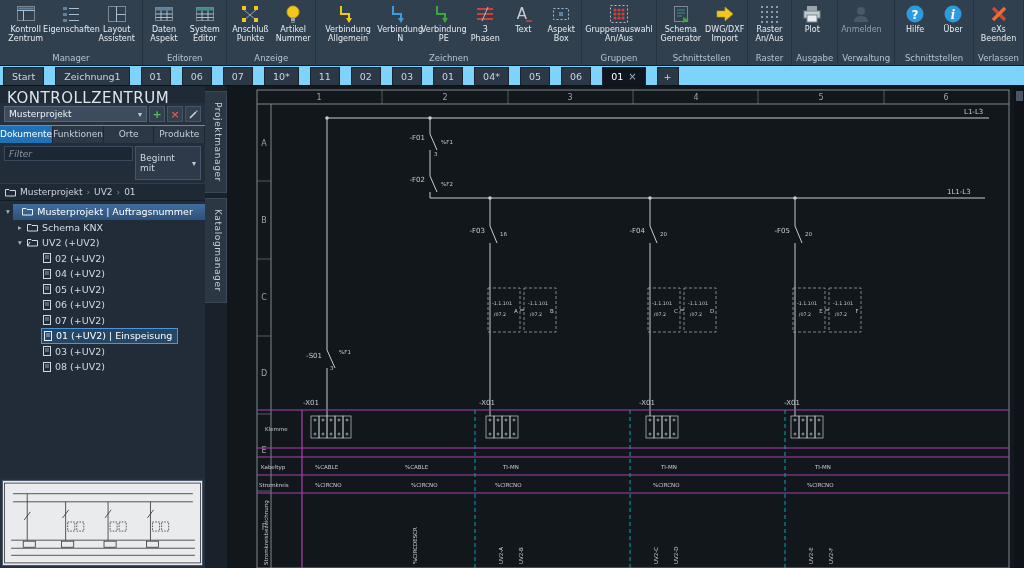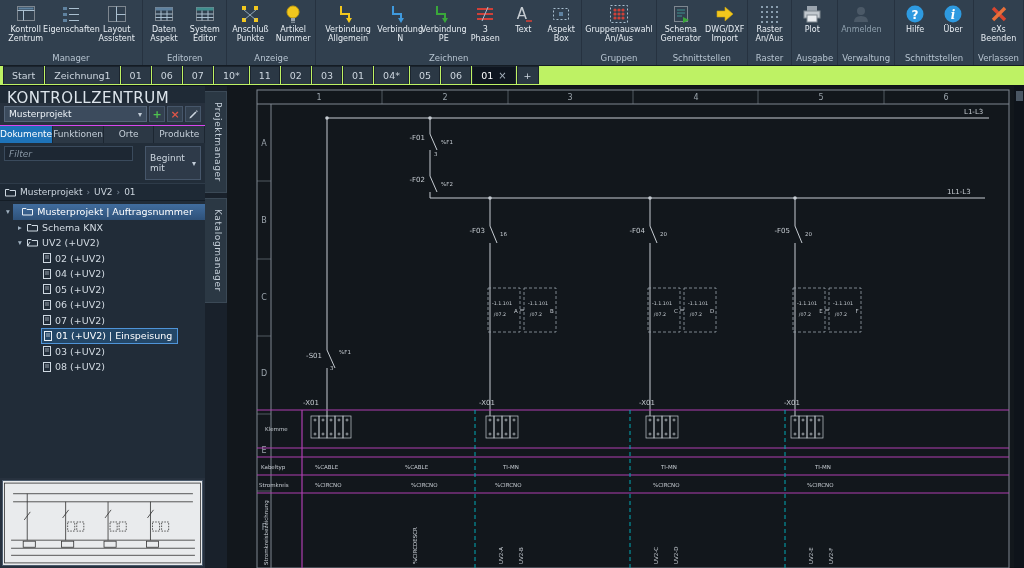--- a/index.html
+++ b/index.html
@@ -16,22 +16,22 @@
     padding:1px 2px; cursor:default; }
   .rbtn.wide { max-width:84px; }
   .ricon { height:24px; display:flex; align-items:center; justify-content:center; }
   .rlabel { font-size:8px; line-height:1.12; color:#e7edf3; text-align:center; }
   .rgroup-label { font-size:8.5px; color:#b7c4d1; text-align:center; padding:1px 3px 2px; }
   .rbtn.disabled .rlabel { color:#8fa0ae; }
   .rbtn.disabled .ricon { opacity:.45; }
   .isvg { width:22px; height:22px; display:block; }
 
   
-  .doc-tabs { height:20px; background:#bef264; display:flex; align-items:flex-start;
-    padding-left:3px; gap:1px; flex:0 0 20px; border-bottom:1px solid #0d1218; }
+  .doc-tabs { height:20px; background:#7dd3fc; display:flex; align-items:center;
+    padding-left:3px; gap:11px; flex:0 0 20px; border-bottom:1px solid #0d1218; }
   .dtab { height:18px; background:#2b3845; color:#ccd5de; font-size:9.5px; padding:0 8px;
     display:flex; align-items:center; border:1px solid #1b242e; border-bottom:none; white-space:nowrap; }
   .dtab.active { background:#0f1620; color:#ffffff; }
   .dtab .close { margin-left:5px; font-size:10px; color:#a7b2bd; }
   .dtab.plus { padding:0 6px; color:#cdd6df; }
 
   
   .main { flex:1; display:flex; min-height:0; }
 
   
@@ -43,21 +43,21 @@
     font-size:9px; display:flex; align-items:center; justify-content:space-between; padding:0 4px; }
   .chev { font-size:8px; color:#c3cdd8; }
   .mini-btn { width:16px; height:16px; display:flex; align-items:center; justify-content:center;
     background:#33404f; border:1px solid #46566a; font-size:11px; line-height:1; }
   .mini-btn.add { color:#4fc24f; font-weight:bold; }
   .mini-btn.del { color:#e05548; font-weight:bold; }
   .sb-tabs { display:flex; background:#d946ef; padding-top:1px; }
   .sb-tab { flex:1; text-align:center; font-size:9px; color:#c6d0da; padding:3px 0 4px;
     background:#2c3845; border-right:1px solid #1c2631; }
   .sb-tab.active { background:#1e73b8; color:#fff; }
-  .sb-filter { display:flex; gap:12px; padding:3px 4px; background:#222d39; }
+  .sb-filter { display:flex; gap:2px; padding:3px 4px; background:#222d39; }
   .sb-input { flex:1; height:15px; background:#1d2733; border:1px solid #3a4a5c; color:#cfd8e1;
     font-size:9px; font-style:italic; padding:0 4px; font-family:"DejaVu Sans",sans-serif; }
   .sb-input::placeholder { color:#8795a3; }
   .sb-mode { width:80px; height:15px; background:#2e3a49; border:1px solid #46566a; color:#cfd8e1;
     font-size:9px; display:flex; align-items:center; justify-content:space-between; padding:16px 4px; }
   .sb-crumb { display:flex; align-items:center; gap:4px; padding:3px 5px; background:#1e2935;
     font-size:9px; color:#ccd5de; border-top:1px solid #2e3b49; border-bottom:1px solid #141d26; }
   .crumb-sep { color:#8392a1; font-size:9px; }
   .sb-tree { flex:1; background:#212c38; padding-top:3px; overflow:hidden; }
   .trow { height:15.5px; display:flex; align-items:center; font-size:9.5px; color:#d3dbe3; }

